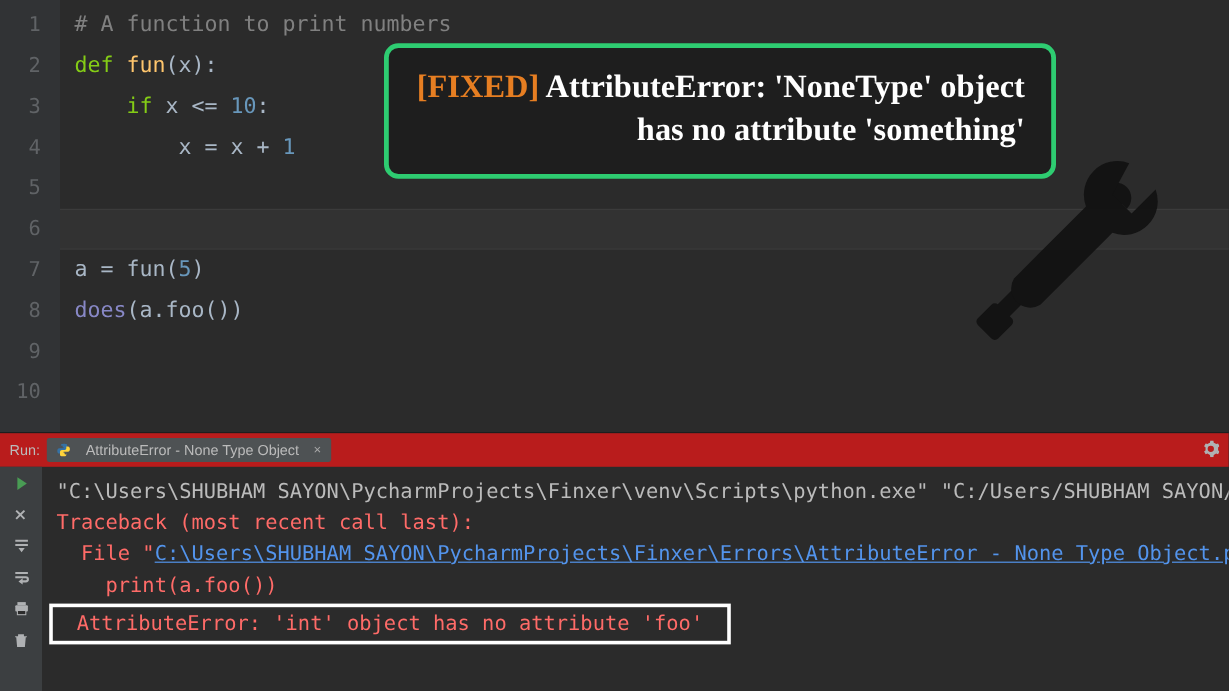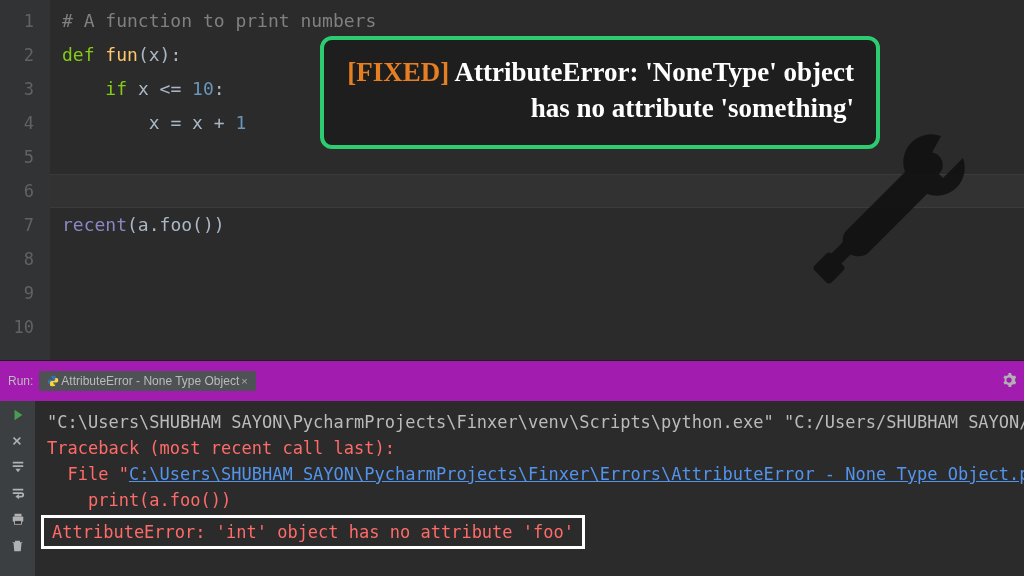--- a/index.html
+++ b/index.html
@@ -84,33 +84,33 @@
 }
 
 .run-panel {
   height: 216px;
   background: #2b2b2b;
   display: flex;
   flex-direction: column;
   border-top: 1px solid #1e1e1e;
 }
 .run-header {
-  height: 40px;
-  background: #a21caf;
+  height: 28px;
+  background: #b91c1c;
   display: flex;
   align-items: center;
   padding: 0 8px;
   font-size: 12px;
   color: #bbb;
   font-family: -apple-system, 'Segoe UI', sans-serif;
   justify-content: space-between;
 }
 .run-header-left { display: flex; align-items: center; gap: 6px; }
 .run-tab {
-  display: flex; align-items: center; gap: 2px;
+  display: flex; align-items: center; gap: 12px;
   background: #4e5254;
   padding: 3px 8px;
   border-radius: 2px;
 }
 .py-icon {
   width: 12px; height: 12px;
   display: inline-block;
 }
 .close-x { color: #aaa; font-size: 11px; cursor: pointer; }
 .gear { color: #aaa; font-size: 14px; cursor: pointer; }
@@ -138,21 +138,21 @@
   overflow: hidden;
   color: #a9b7c6;
   position: relative;
 }
 .out-path { color: #bbbbbb; }
 .out-trace { color: #ff6b68; text-align: right; }
 .out-link { color: #5394ec; text-decoration: underline; }
 .err-box {
   border: 3px solid #ffffff;
   display: inline-block;
-  padding: 1px 8px;
+  padding: 1px 20px;
   margin-left: -6px;
   margin-top: 2px;
 }
 .run-label-word { color:#bbb; font-family: -apple-system,'Segoe UI',sans-serif; font-size:12px; }
 </style>
 </head>
 <body>
 
 <div class="editor-area">
   <div class="gutter">
@@ -167,21 +167,22 @@
     <div class="line-no">9</div>
     <div class="line-no">10</div>
   </div>
   <div class="code-area">
     <div class="code-line"><span class="c-comment"># A function to print numbers</span></div>
     <div class="code-line"><span class="c-keyword">def </span><span class="c-funcname">fun</span><span class="c-param">(x):</span></div>
     <div class="code-line"><span>    </span><span class="c-keyword">if </span><span>x &lt;= </span><span class="c-num">10</span><span>:</span></div>
     <div class="code-line"><span>        </span><span>x = x + </span><span class="c-num">1</span></div>
     <div class="code-line"></div>
     <div class="code-line cur-line"></div>
-    <div class="code-line"><span class="c-builtin">recent</span><span>(a.foo())</span></div>
+    <div class="code-line"><span>a = </span><span>fun</span><span class="c-paren">(</span><span class="c-num">5</span><span class="c-paren">)</span></div>
+    <div class="code-line"><span class="c-builtin">does</span><span>(a.foo())</span></div>
   </div>
 </div>
 
 <div class="callout">
   <div class="callout-text">
     <span class="callout-prefix">[FIXED]</span><span> AttributeError: 'NoneType' object has no attribute 'something'</span>
   </div>
 </div>
 
 <svg class="tools-icon" viewBox="0 0 100 100">

